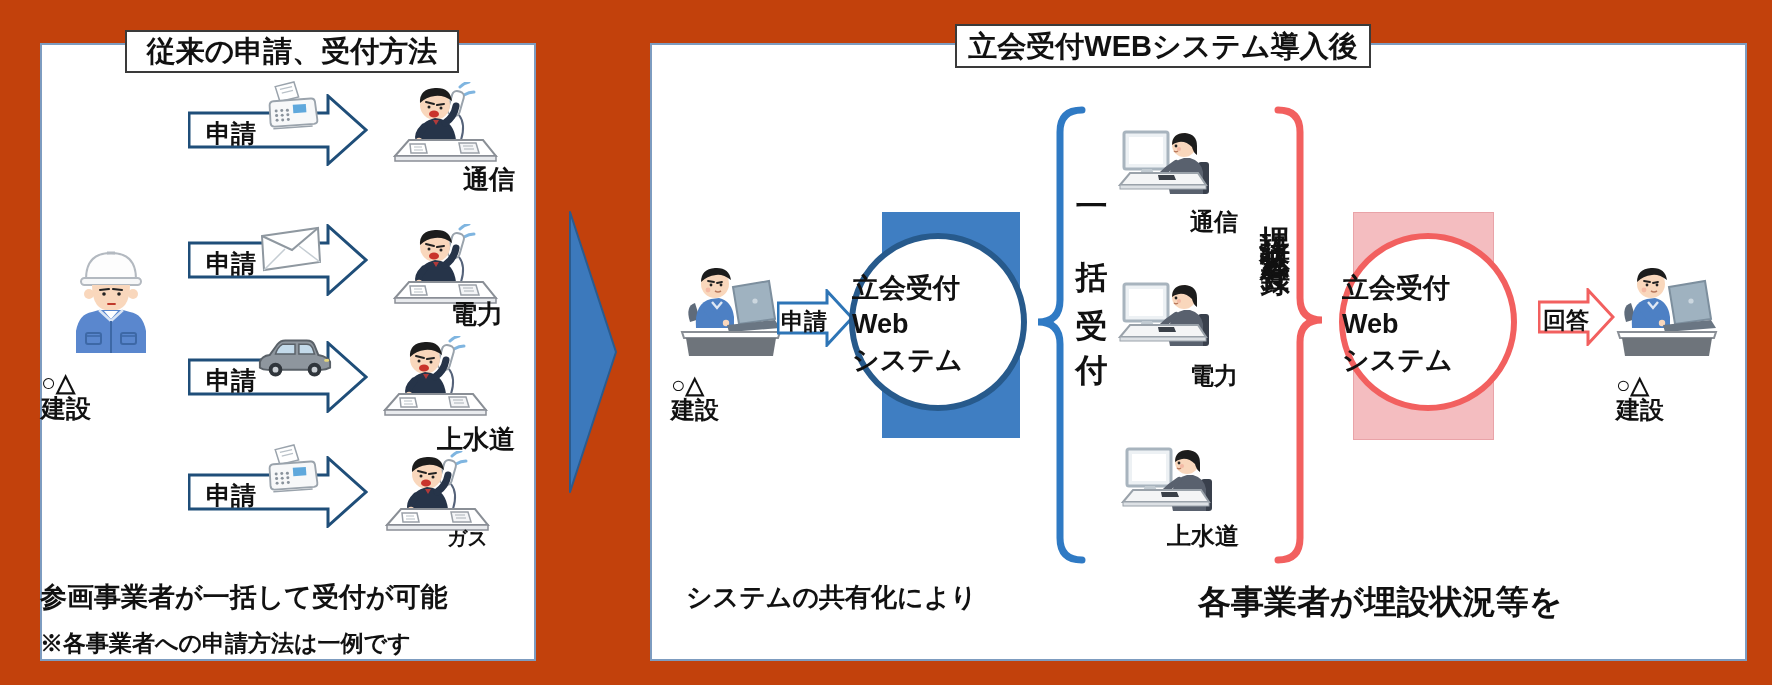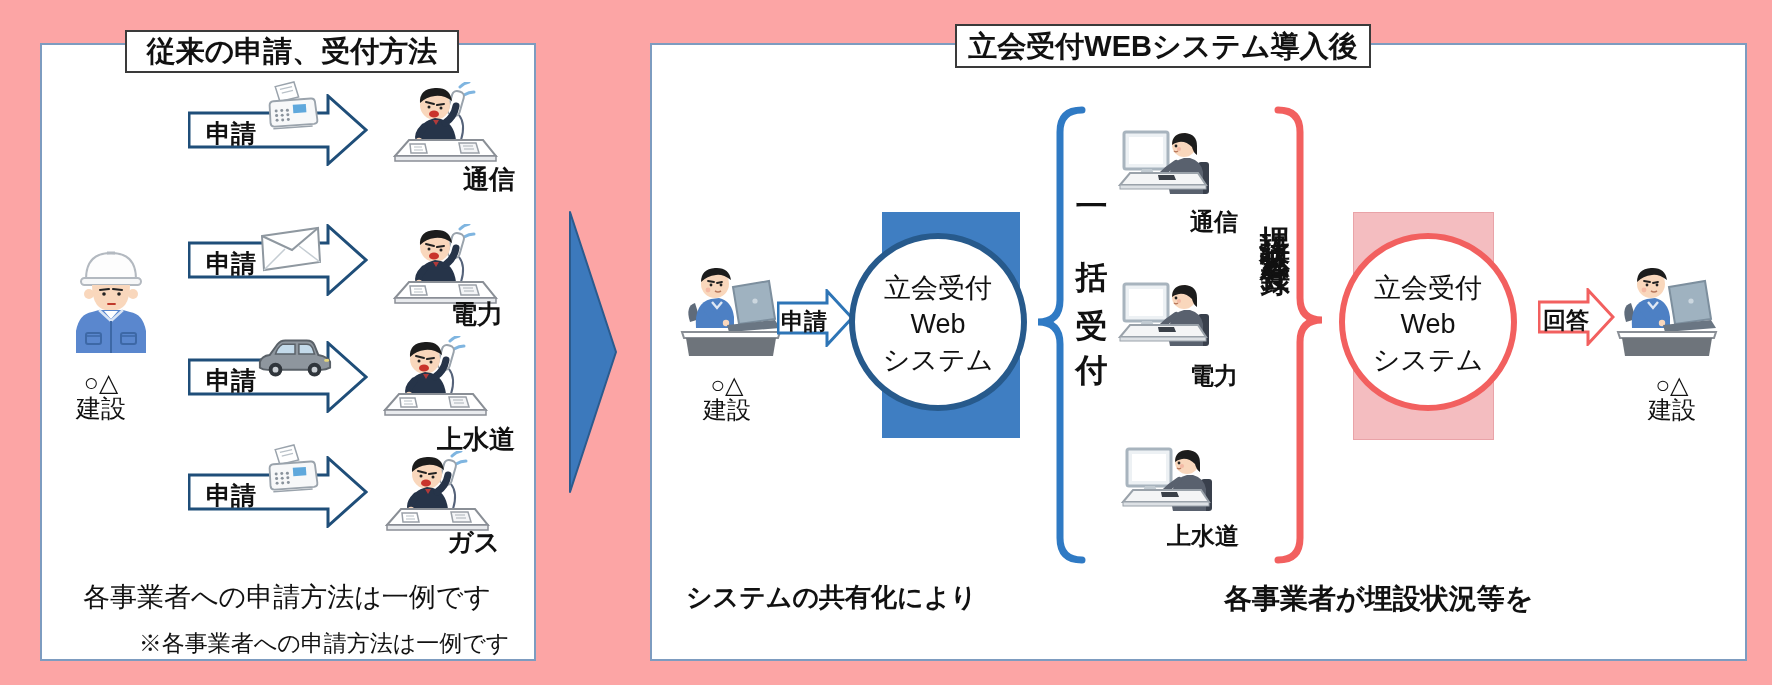--- a/index.html
+++ b/index.html
@@ -1,22 +1,22 @@
 <!DOCTYPE html>
 <html><head>
 <meta charset="utf-8">
 <style>
   html,body{margin:0;padding:0;background:#fff;}
-  #stage{position:relative;width:1772px;height:685px;background:#fca5a5;
+  #stage{position:relative;width:1772px;height:685px;background:#c2410c;
          font-family:"Liberation Sans",sans-serif;color:#111;overflow:hidden;}
   .abs{position:absolute;}
   .panel{border:2px solid #7D9CC0;background:#fff;}
   .titlebox{background:#fff;border:2px solid #3A3A3A;text-align:center;font-weight:bold;color:#111;}
   .lbl{font-weight:bold;white-space:nowrap;color:#111;}
-  .ctext{text-align:center;font-weight:normal;color:#111;}
+  .ctext{text-align:left;font-weight:bold;color:#111;}
   .vtext{writing-mode:vertical-rl;text-orientation:upright;font-weight:bold;color:#111;white-space:nowrap;}
   svg{display:block;}
 </style>
 </head>
 <body>
 
 <div id="stage">
 
   <svg width="0" height="0" style="position:absolute" aria-hidden="true">
     <defs>
@@ -188,23 +188,23 @@
   <svg class="abs" style="left:188px;top:456px" width="180" height="72" viewBox="0 0 180 72">
     <polygon points="1,19 140,19 140,2 178,36 140,70 140,53 1,53" fill="#fff" stroke="#1F4E79" stroke-width="3"></polygon>
   </svg>
   <div class="abs lbl" style="left:206px;top:479px;font-size:25px;">申請</div>
   <svg class="abs" style="left:264px;top:442px" width="58" height="62">
       <use href="#sym-fax"></use>
     </svg>
   <svg class="abs" style="left:385px;top:451px" width="105" height="86">
       <use href="#sym-phone-guy"></use>
     </svg>
-  <div class="abs lbl" style="left:447px;top:525px;font-size:26px;">ガス</div>
-
-  <div class="abs ctext" style="left:40px;top:579px;width:494px;font-size:27px;">各事業者への申請方法は一例です</div>
+  <div class="abs lbl" style="left:447px;top:525px;font-size:20px;">ガス</div>
+
+  <div class="abs ctext" style="left:40px;top:579px;width:494px;font-size:27px;">参画事業者が一括して受付が可能</div>
   <div class="abs ctext" style="left:40px;top:628px;width:568px;font-size:23px;">※各事業者への申請方法は一例です</div>
 
   <svg class="abs" style="left:560px;top:205px" width="64" height="295" viewBox="560 205 64 295">
     <polygon points="570,212 616,352 570,492" fill="#3C79BC" stroke="#2B5B8E" stroke-width="2" stroke-linejoin="round"></polygon>
   </svg>
 
   <div class="abs panel" style="left:650px;top:43px;width:1093px;height:614px;"></div>
   <div class="abs titlebox" style="left:955px;top:24px;width:412px;height:40px;line-height:40px;font-size:29px;">立会受付WEBシステム導入後</div>
 
   <svg class="abs" style="left:676px;top:260px" width="108" height="100">
@@ -270,15 +270,15 @@
 
   <svg class="abs" style="left:1612px;top:260px" width="108" height="100">
       <use href="#sym-laptop-guy"></use>
     </svg>
   <div class="abs ctext" style="left:1616px;top:372px;width:112px;font-size:24px;line-height:25px;">
     <div>○△</div>
     <div>建設</div>
   </div>
 
   <div class="abs lbl" style="left:686px;top:580px;font-size:26px;">システムの共有化により</div>
-  <div class="abs lbl" style="left:1224px;top:580px;font-size:28px;">各事業者が埋設状況等を</div>
+  <div class="abs lbl" style="left:1198px;top:580px;font-size:33px;">各事業者が埋設状況等を</div>
 
 </div>
 
 </body></html>

